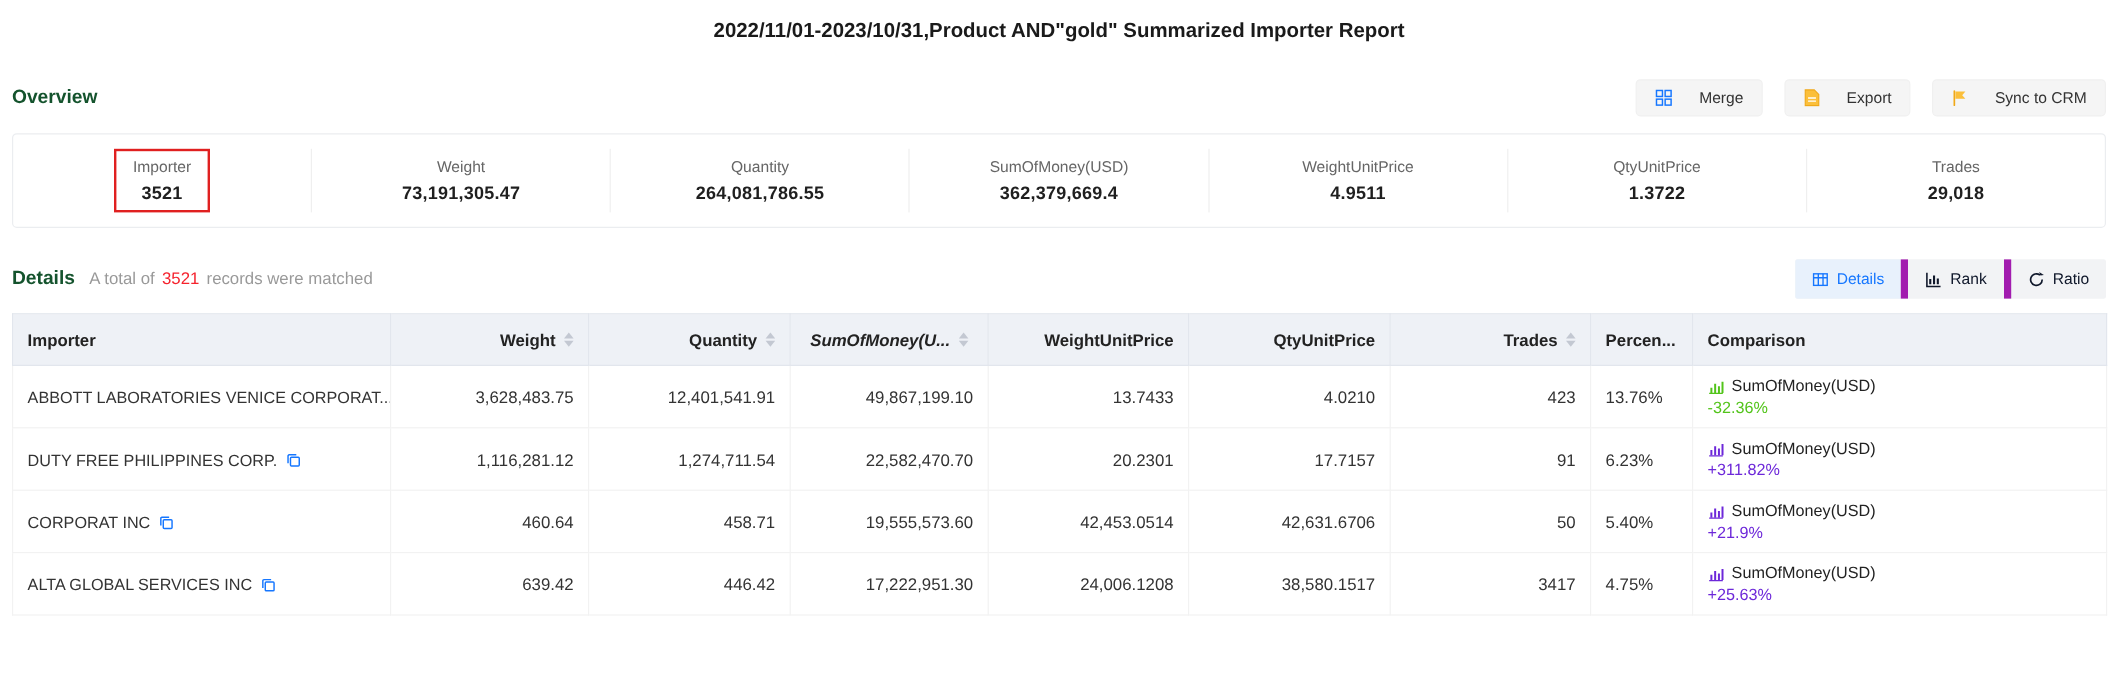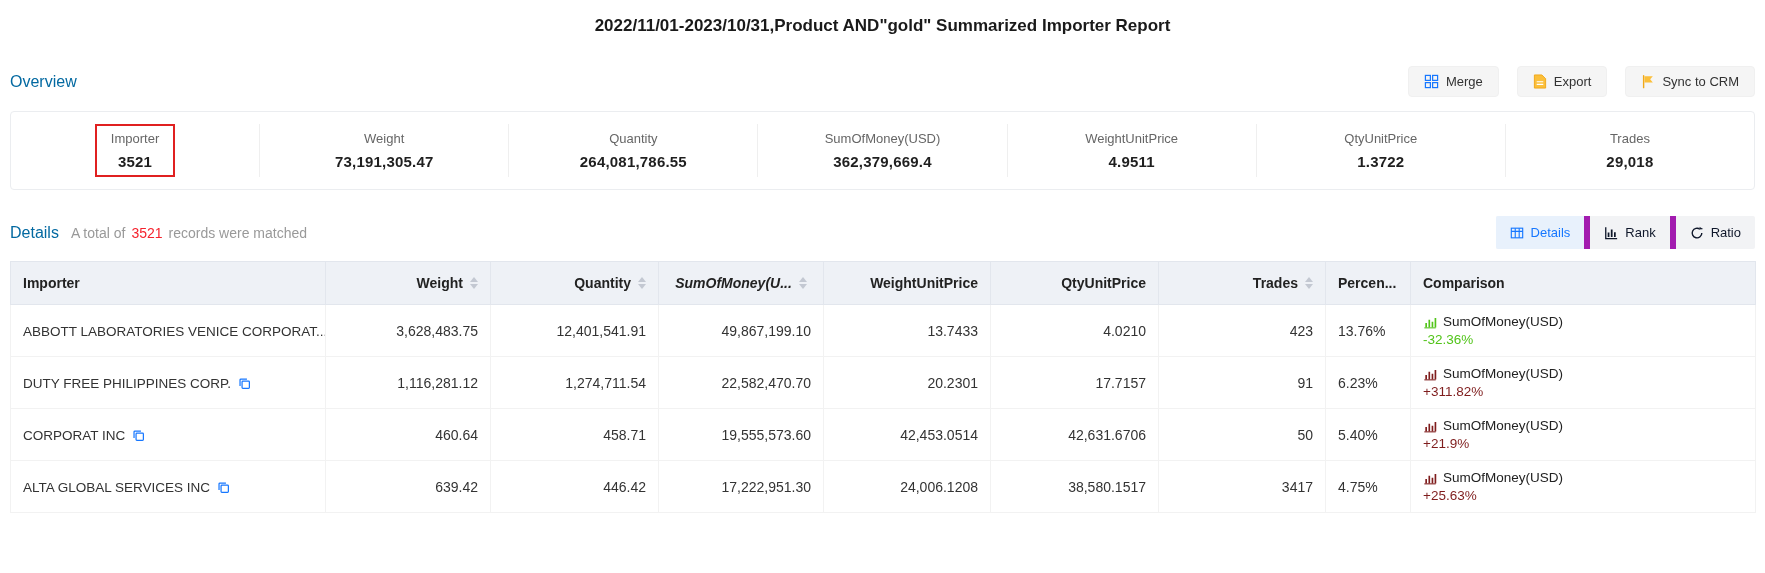--- a/index.html
+++ b/index.html
@@ -22,26 +22,26 @@
     color: #1a1a1a;
   }
 
   
   .overview-row {
     margin-top: 30px;
     display: flex;
     justify-content: space-between;
     align-items: center;
   }
-  .section-heading { font-size: 16px; font-weight: 400; color: #0369a1; }
+  .section-heading { font-size: 16px; font-weight: 700; color: #14532d; }
   .toolbar { display: flex; gap: 18px; }
   .toolbar-btn {
     display: inline-flex;
     align-items: center;
-    gap: 7px;
+    gap: 22px;
     background: #f5f5f5;
     border: 1px solid #f0f0f0;
     border-radius: 4px;
     padding: 7px 15px;
     font-size: 13px;
     color: #333;
     font-family: "Liberation Sans", sans-serif;
   }
   .icon { display: inline-flex; align-items: center; justify-content: center; line-height: 0; }
 
@@ -126,21 +126,21 @@
   }
   td.num { text-align: right; }
   td.pct { text-align: left; }
   .cell-importer { color: #3a3a3a; }
   .imp-name { margin-right: 7px; font-size: 13.5px; }
   .copy { vertical-align: -2px; }
 
   .cmp .cmp-line1 { display: flex; align-items: center; gap: 6px; font-size: 13.5px; color: #222; }
   .cmp .cmp-change { font-size: 13.5px; margin-top: 3px; padding-left: 0; }
   .cmp.down .icon, .cmp.down .cmp-change { color: #52c41a; }
-  .cmp.up .icon, .cmp.up .cmp-change { color: #7f1d1d; }
+  .cmp.up .icon, .cmp.up .cmp-change { color: #6d28d9; }
 </style>
 </head>
 <body>
 
 <div class="page" data-interactable="false">
 
   <div class="report-title" data-interactable="false">2022/11/01-2023/10/31,Product AND"gold" Summarized Importer Report</div>
 
   <div class="overview-row" data-interactable="false">
     <div class="section-heading" data-interactable="false">Overview</div>

